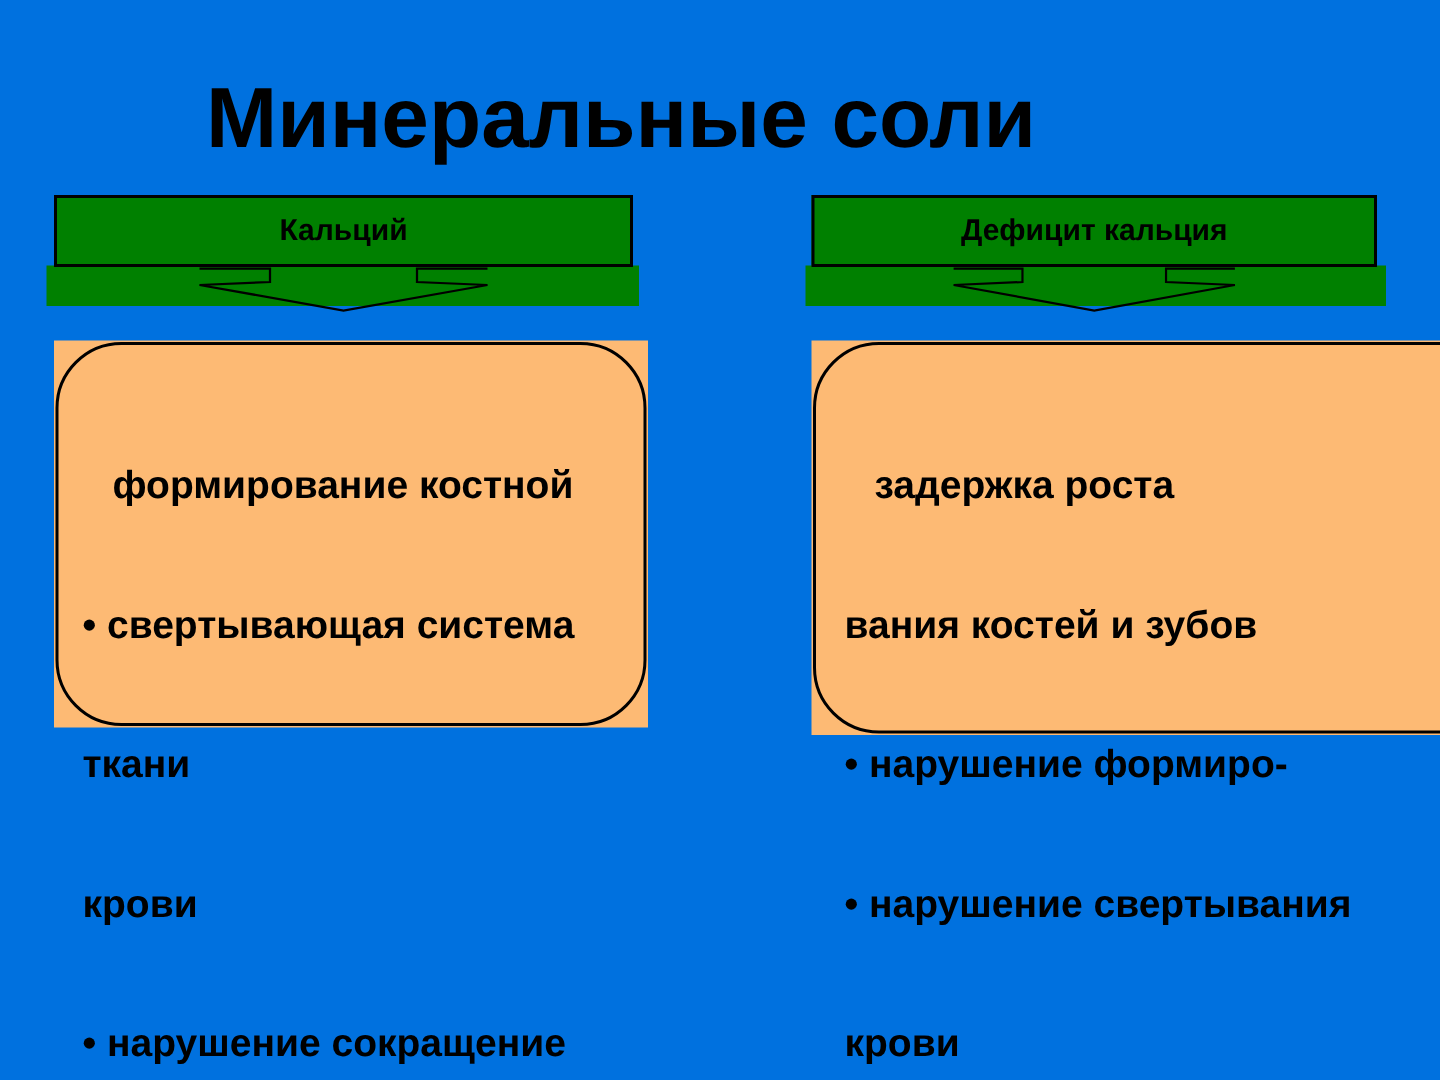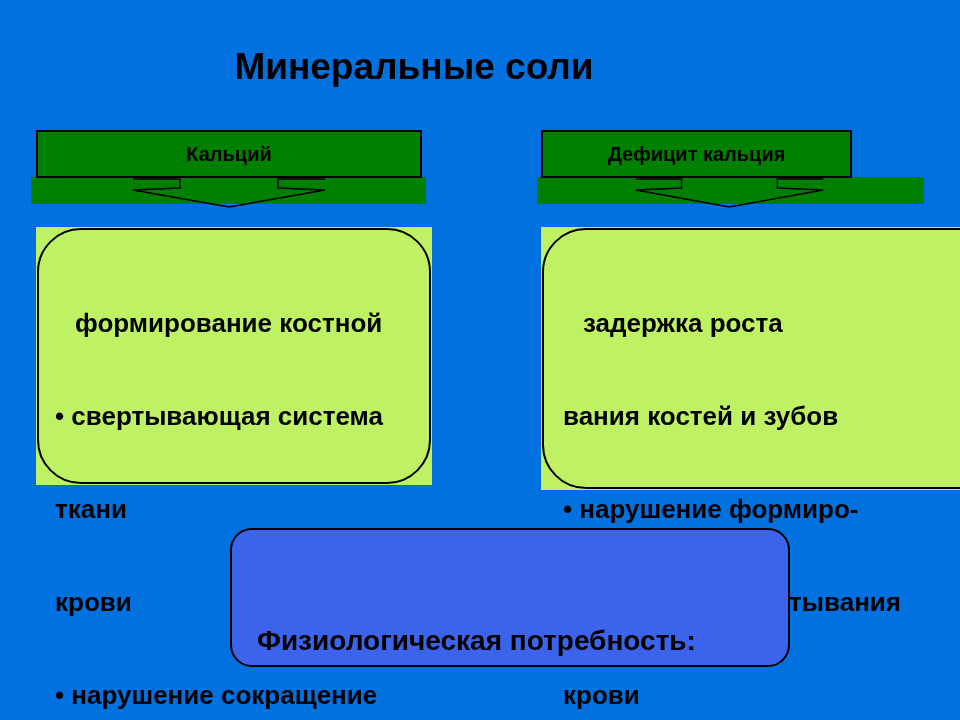--- a/index.html
+++ b/index.html
@@ -18,57 +18,57 @@
   .slide {
     position: absolute;
     inset: 0;
   }
   .title {
     position: absolute;
     left: 0;
     top: 46px;
     width: 828px;
     text-align: center;
-    font-size: 37px;
+    font-size: 57px;
     font-weight: bold;
     color: #000;
   }
   
   .header-box {
     position: absolute;
     background: #008000;
     border: 2px solid #000;
     box-sizing: border-box;
     display: flex;
     align-items: center;
     justify-content: center;
     font-size: 20px;
     font-weight: bold;
   }
   .header-box.left  { left: 36px;  top: 130px; width: 386px; height: 48px; }
-  .header-box.right { left: 541px; top: 130px; width: 311px; height: 48px; }
+  .header-box.right { left: 541px; top: 130px; width: 377px; height: 48px; }
   .header-strip {
     position: absolute;
     background: #008000;
     height: 27px;
     top: 177px;
   }
   .header-strip.left  { left: 31px;  width: 395px; }
   .header-strip.right { left: 537px; width: 387px; }
   .arrow-svg {
     position: absolute;
     top: 176px;
     height: 33px;
   }
   .arrow-svg.left  { left: 36px;  width: 386px; }
   .arrow-svg.right { left: 541px; width: 377px; }
   
   .info-box {
     position: absolute;
-    background: #bef264;
+    background: #fdba74;
   }
   .info-box .rounded-border {
     position: absolute;
     inset: 1px;
     border: 2px solid #000;
     border-radius: 44px;
     pointer-events: none;
   }
   .info-box.left  { left: 36px;  top: 227px; width: 396px; height: 258px; }
   .info-box.right { left: 541px; top: 227px; width: 463px; height: 263px; }
@@ -149,21 +149,14 @@
       <div class="line first">задержка роста</div>
       <div class="line">вания костей и зубов</div>
       <div class="line">• нарушение формиро-</div>
       <div class="line">• нарушение свертывания</div>
       <div class="line">крови</div>
       
       
     </div>
   </div>
 
-  <div class="need-box">
-    <div class="need-text">
-      <div class="line">Физиологическая потребность:</div>
-      
-      
-    </div>
-  </div>
 
 </div>
 
 </body></html>

